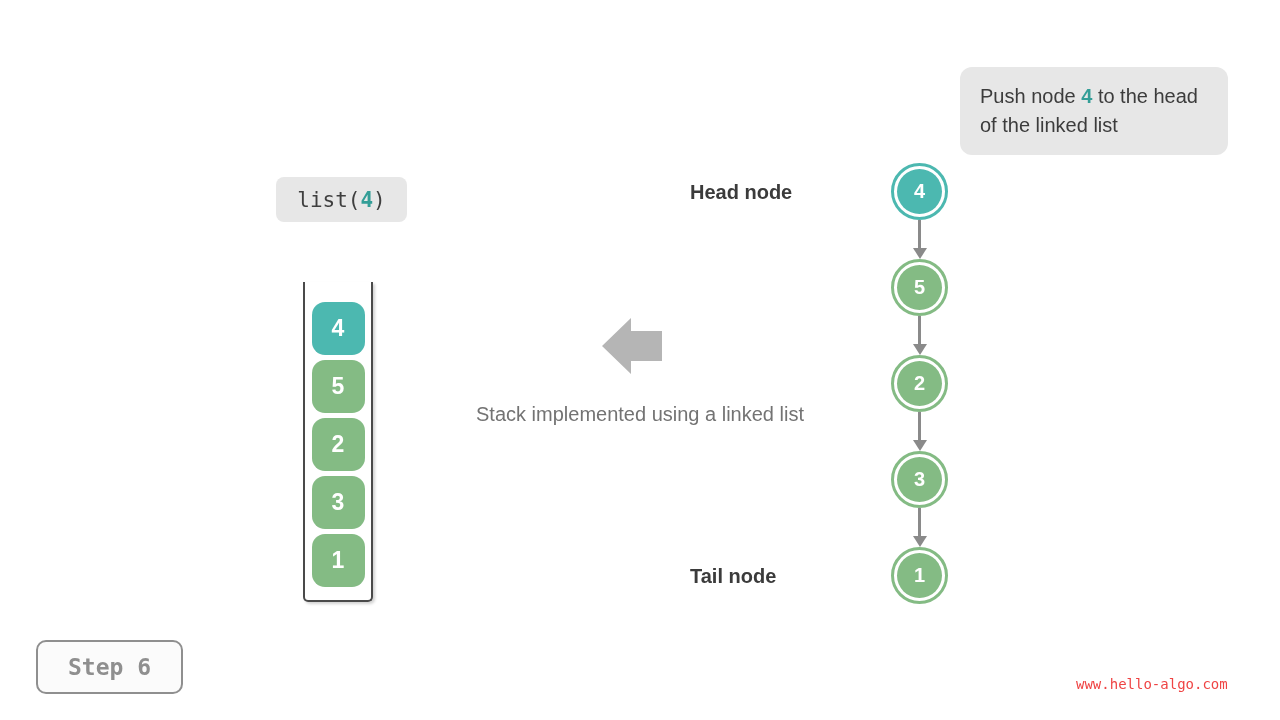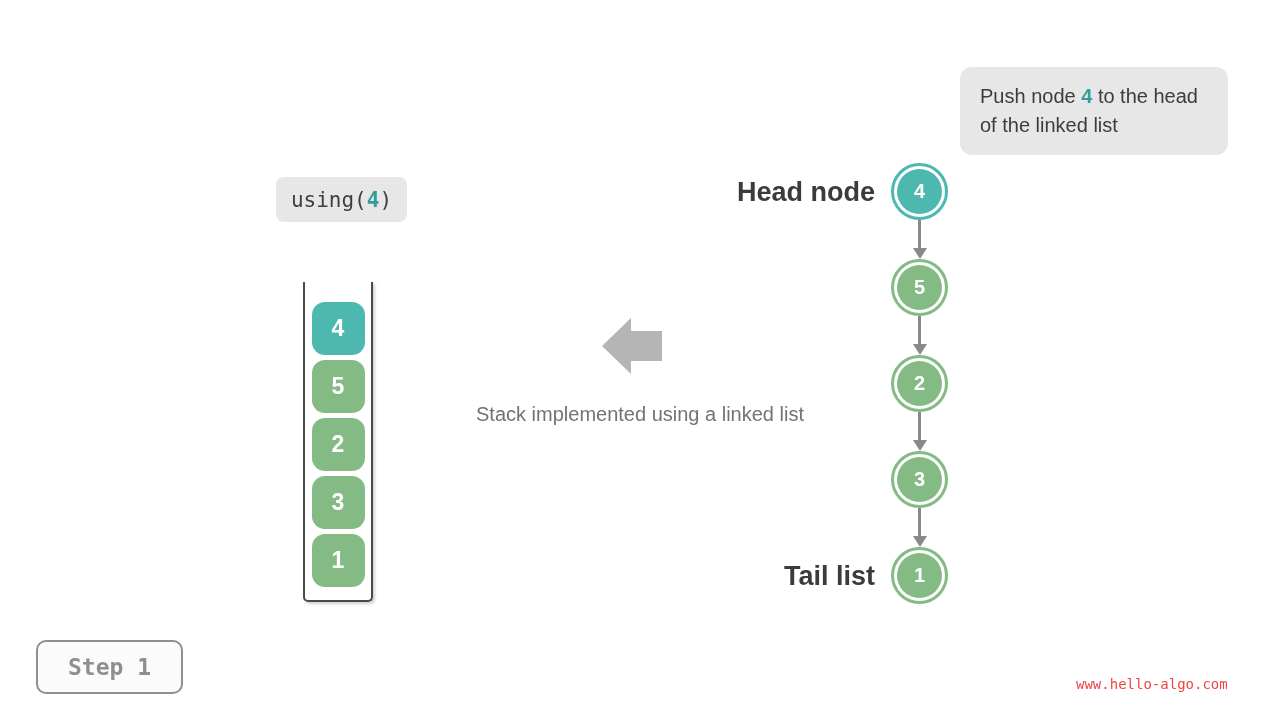--- a/index.html
+++ b/index.html
@@ -113,22 +113,22 @@
   .ll-arrow .head {
     width: 0; height: 0;
     border-left: 7px solid transparent;
     border-right: 7px solid transparent;
     border-top: 11px solid #8a8a8a;
   }
   .node-label {
     position: absolute;
     width: 185px;
     left: 690px;
-    text-align: right;
-    font-size: 27px;
+    text-align: left;
+    font-size: 20px;
     font-weight: bold;
     color: #3b3b3b;
     line-height: 30px;
   }
   .label-head { top: 177px; }
   .label-tail { top: 561px; }
   
   .step-badge {
     position: absolute;
     left: 36px; top: 640px;
@@ -154,41 +154,41 @@
 </head>
 <body>
 
 <div class="canvas">
 
   <div class="callout">
     <span>Push node </span><span class="hl">4</span><span> to the head of the linked list</span>
   </div>
 
   <div class="code-chip">
-    <span>using(</span>
+    <span>list(</span>
       <span class="hl">4</span>
       <span>)</span>
   </div>
 
   <div class="stack-container">
     <div class="stack-node fill-teal">4</div>
     <div class="stack-node fill-green">5</div>
     <div class="stack-node fill-green">2</div>
     <div class="stack-node fill-green">3</div>
     <div class="stack-node fill-green">1</div>
   </div>
 
   <svg class="block-arrow" width="60" height="56" viewBox="0 0 60 56">
     <polygon points="0,28 29,0 29,13 60,13 60,43 29,43 29,56" fill="#b5b5b5"></polygon>
   </svg>
 
   <div class="caption">Stack implemented using a linked list</div>
 
   <div class="node-label label-head">Head node</div>
-  <div class="node-label label-tail">Tail list</div>
+  <div class="node-label label-tail">Tail node</div>
 
   <div class="linked-list">
     <div class="ll-node ring-teal">
       <div class="inner fill-teal">4</div>
     </div>
     <div class="ll-arrow">
         <div class="stem"></div>
         <div class="head"></div>
       </div>
     <div class="ll-node ring-green">
@@ -210,17 +210,17 @@
     </div>
     <div class="ll-arrow">
         <div class="stem"></div>
         <div class="head"></div>
       </div>
     <div class="ll-node ring-green">
       <div class="inner fill-green">1</div>
     </div>
   </div>
 
-  <div class="step-badge">Step 1</div>
+  <div class="step-badge">Step 6</div>
 
   <div class="watermark">www.hello-algo.com</div>
 
 </div>
 
 </body></html>

